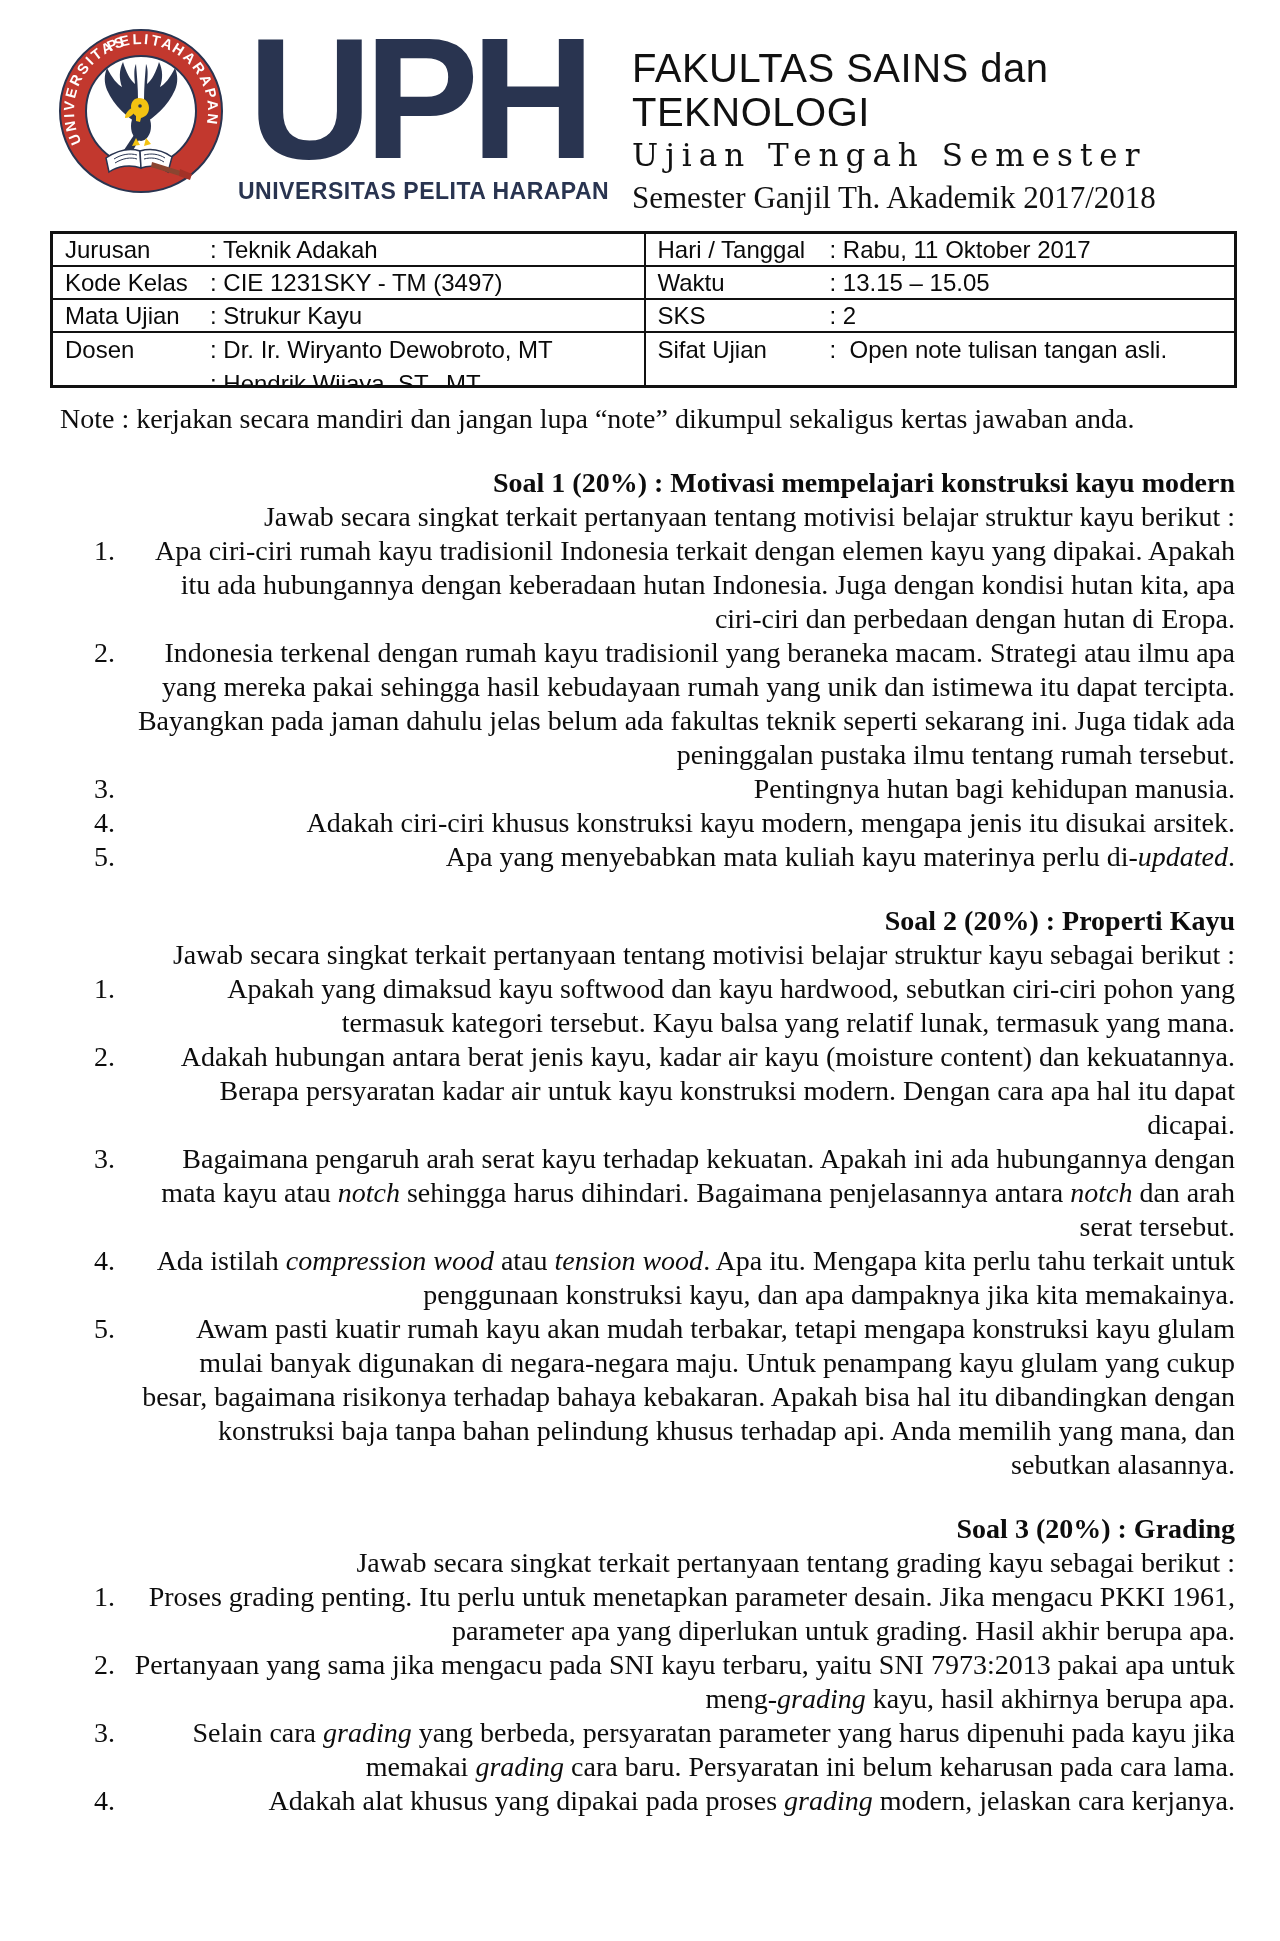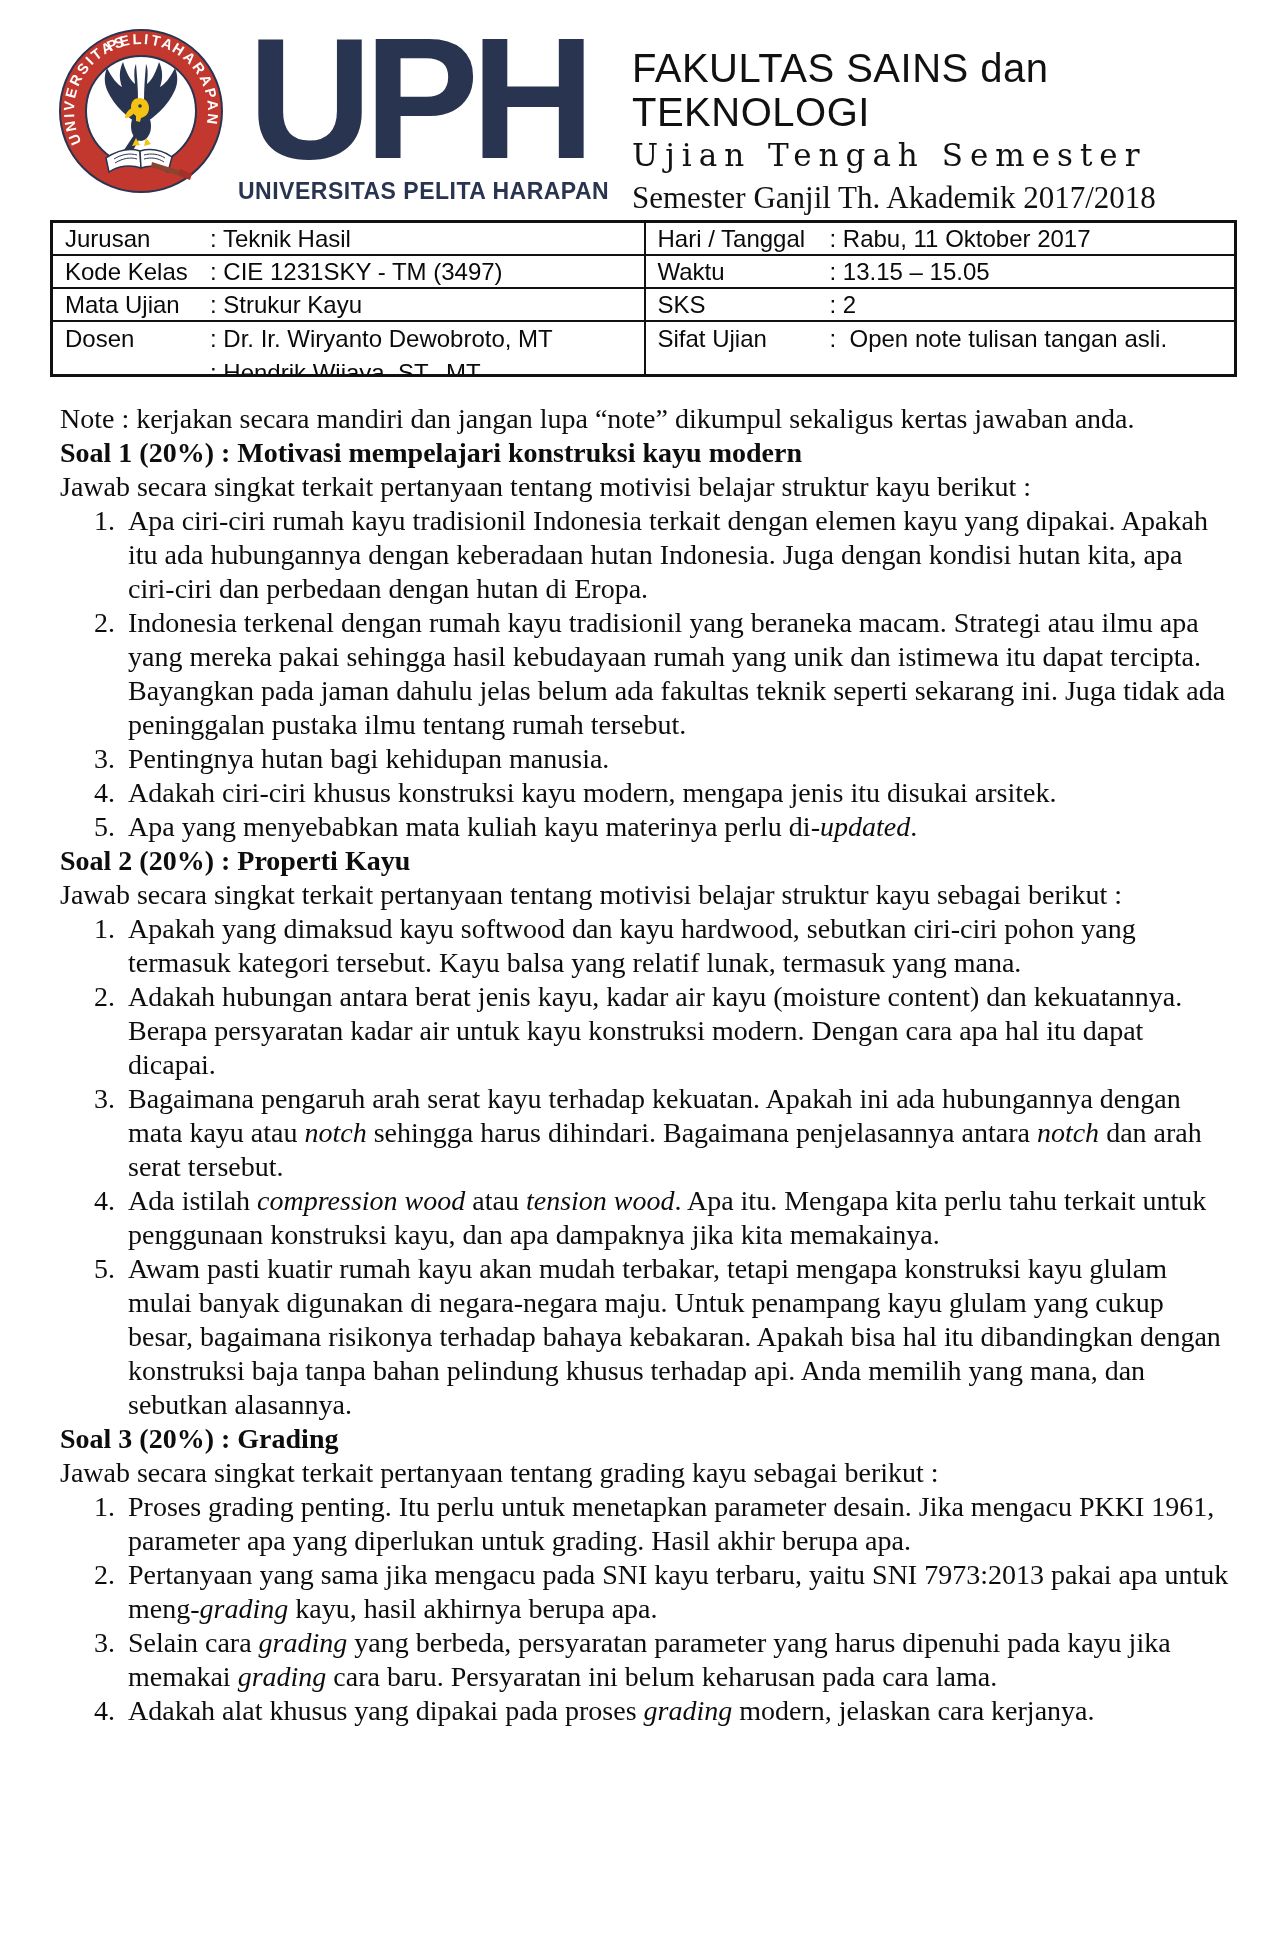--- a/index.html
+++ b/index.html
@@ -23,42 +23,42 @@
     font-family:"Liberation Sans", sans-serif;font-weight:bold;
     font-size:23px;color:var(--navy);letter-spacing:0.5px;
   }
   .hdr-right{position:absolute;left:632px;top:46px;width:612px;color:#111;}
   .hdr-faculty{font-family:"Liberation Sans", sans-serif;font-size:40px;line-height:44px;letter-spacing:0.5px;}
   .hdr-exam{font-family:"DejaVu Serif", serif;font-size:31px;line-height:43px;letter-spacing:7px;}
   .hdr-sem{font-family:Liberation Serif, serif;font-size:31px;line-height:42px;}
 
   
   .info-table{
-    position:absolute;left:50px;top:220px;width:1187px;display:flex;
+    position:absolute;left:50px;top:231px;width:1187px;display:flex;
     border:3px solid #111;box-sizing:border-box;
     font-family:"Liberation Sans", sans-serif;font-size:24px;color:#0a0a0a;
   }
   .itcol{width:50%;box-sizing:border-box;}
   .itcol.right{border-left:2px solid #111;}
   .trow{display:flex;height:33px;border-bottom:2px solid #111;align-items:center;box-sizing:border-box;overflow:hidden;}
   .trow:last-child{border-bottom:none;height:52px;align-items:flex-start;}
   .lbl{flex:0 0 145px;padding-left:12px;white-space:pre;}
   .itcol.right .lbl{flex-basis:172px;}
   .val{white-space:pre;}
   .vline{line-height:31px;}
   .trow:last-child .vline{line-height:34px;}
   .trow:last-child .lbl{line-height:34px;}
 
   
   .flow{
     position:absolute;left:60px;top:402px;width:1175px;
     font-size:28px;line-height:34px;
   }
   .note-line{white-space:normal;}
-  .section{}
+  .section{margin-top:30px;text-align:right;}
   .s-heading{font-weight:bold;}
   .q-list{margin:0;padding:0;list-style:none;counter-reset:qn;}
   .q-item{counter-increment:qn;position:relative;padding-left:68px;}
   .q-item::before{content:counter(qn) ".";position:absolute;left:34px;}
   .it{font-style:italic;}
 
   
   .footer{
     position:absolute;left:0;top:1886px;width:1120px;text-align:center;
     font-family:"Liberation Sans", sans-serif;font-variant:small-caps;
@@ -111,21 +111,21 @@
   <div class="hdr-right">
     <div class="hdr-faculty">FAKULTAS SAINS dan TEKNOLOGI</div>
     <div class="hdr-exam">Ujian Tengah Semester</div>
     <div class="hdr-sem">Semester Ganjil Th. Akademik 2017/2018</div>
   </div>
 
   <div class="info-table">
     <div class="itcol left">
         <div class="trow">
           <span class="lbl">Jurusan</span>
-          <span class="val"><div class="vline">: Teknik Hasil</div></span>
+          <span class="val"><div class="vline">: Teknik Adakah</div></span>
         </div>
         <div class="trow">
           <span class="lbl">Kode Kelas</span>
           <span class="val"><div class="vline">: CIE 1231SKY - TM (3497)</div></span>
         </div>
         <div class="trow">
           <span class="lbl">Mata Ujian</span>
           <span class="val"><div class="vline">: Strukur Kayu</div></span>
         </div>
         <div class="trow">

